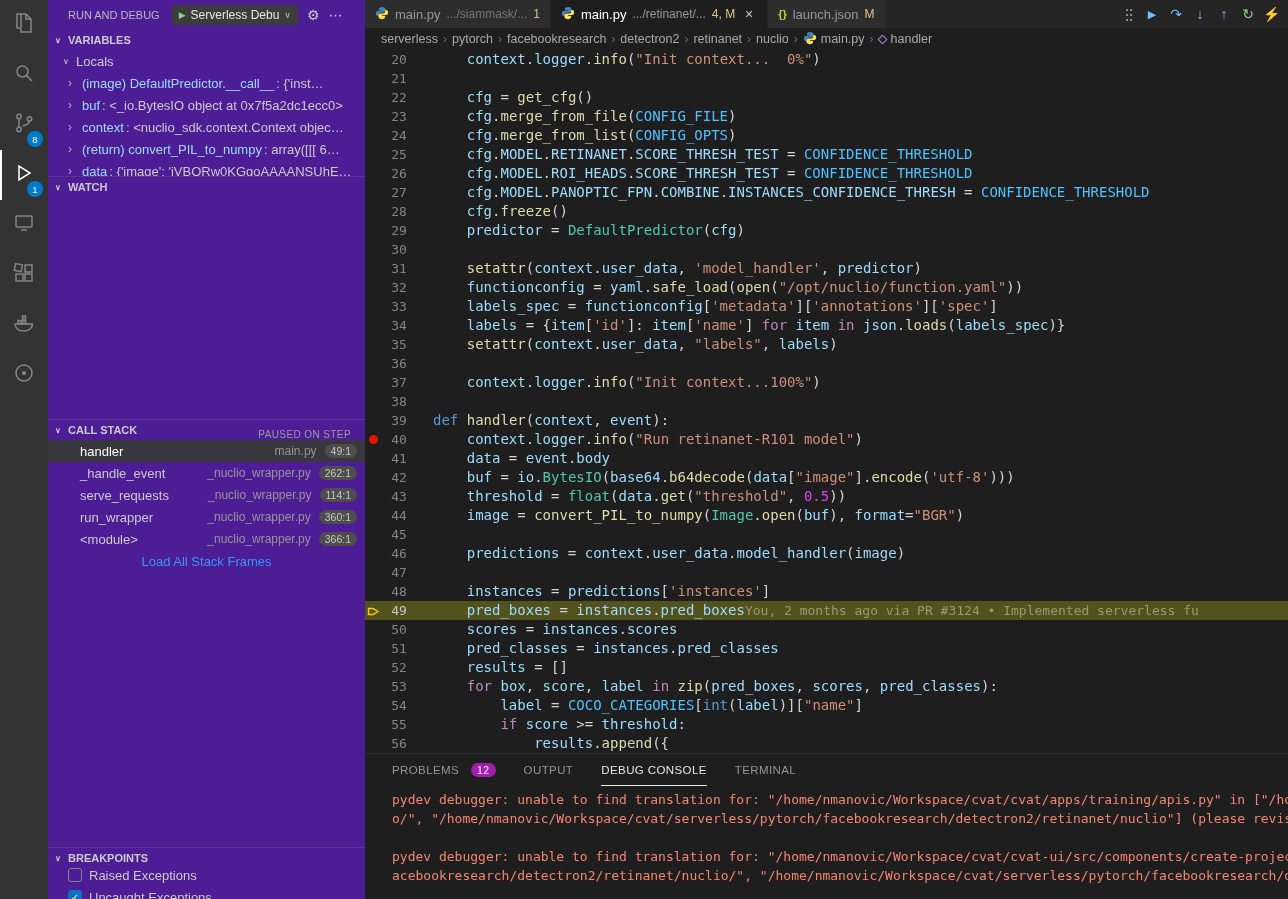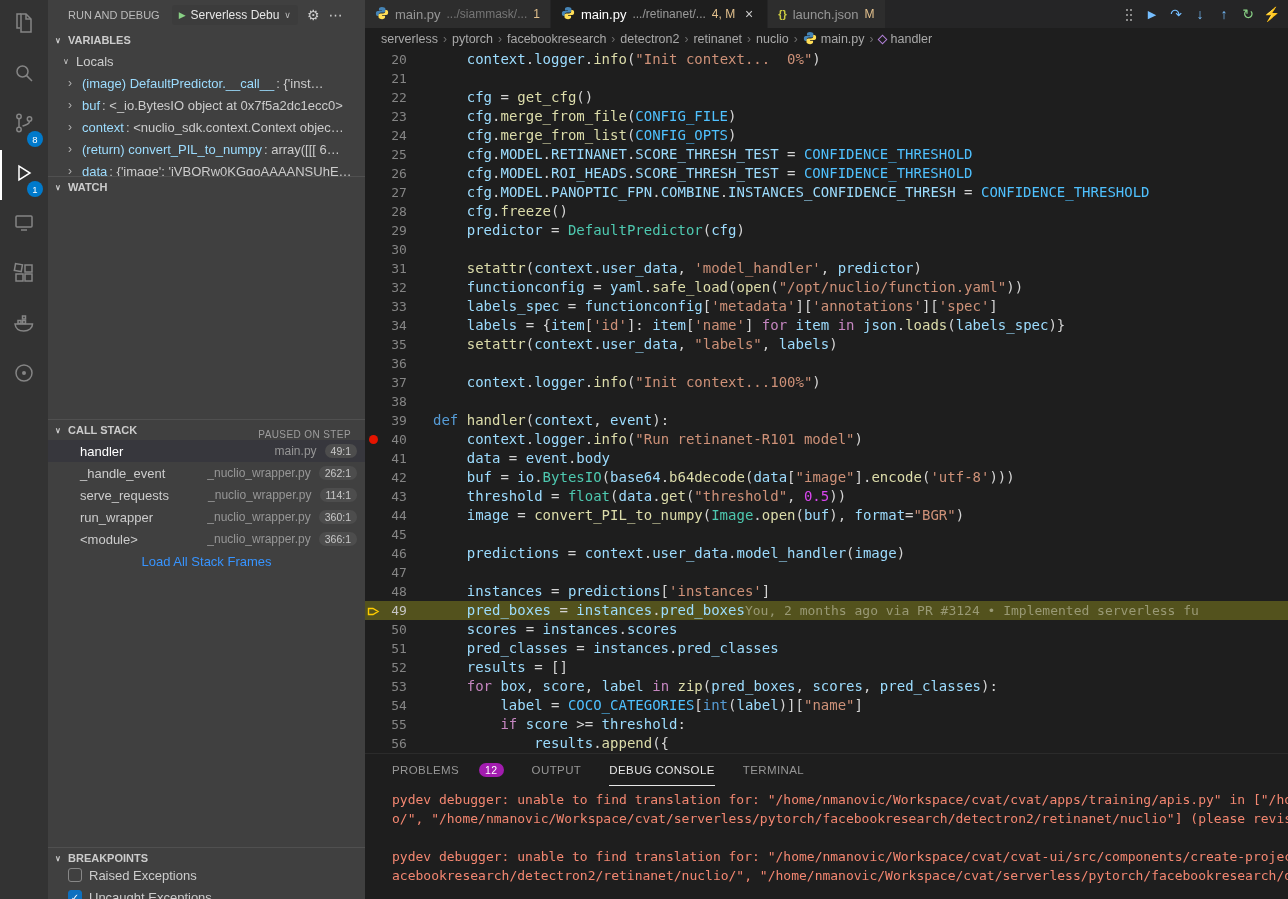--- a/index.html
+++ b/index.html
@@ -11,21 +11,21 @@
   
   .activitybar { position:absolute; left:0; top:0; width:48px; height:100%; background:#333333; }
   .ab-item { position:relative; width:48px; height:50px; display:flex; align-items:center; justify-content:center; color:#858585; cursor:pointer; }
   .ab-item.active { color:#ffffff; box-shadow: inset 2px 0 0 #ffffff; }
   .ab-item svg { width:24px; height:24px; stroke:currentColor; fill:none; stroke-width:1.5; }
   .ab-badge { position:absolute; right:5px; bottom:3px; min-width:16px; height:16px; padding:0 3px;
               background:#007acc; border-radius:9px; color:#fff; font-size:9.5px;
               display:flex; align-items:center; justify-content:center; }
 
   
-  .sidebar { position:absolute; left:48px; top:0; width:317px; height:100%; background:#404040; overflow:hidden; }
+  .sidebar { position:absolute; left:48px; top:0; width:317px; height:100%; background:#4c1d95; overflow:hidden; }
   .sb-head { height:30px; display:flex; align-items:center; padding-left:20px; }
   .sb-title { font-size:11px; color:#bbbbbb; white-space:nowrap; }
   .debug-config { margin-left:12px; height:20px; display:flex; align-items:center; gap:5px;
                   background:#3c3c3c; border-radius:3px; padding:0 7px; font-size:12px; color:#e7e7e7; cursor:pointer; }
   .dc-play { color:#89d185; font-size:9px; }
   .dc-chev { color:#bbbbbb; font-size:9px; }
   .sb-ic { margin-left:9px; font-size:14px; color:#cccccc; cursor:pointer; }
 
   .sec { position:absolute; left:0; right:0; overflow:hidden; }
   .sec-border { border-top:1px solid rgba(128,128,128,0.25); }
@@ -97,21 +97,21 @@
   .lnum { width:32px; flex:none; text-align:center; color:#858585; font-size:13px; line-height:19px; }
   .code-row.current .lnum { color:#c6c6c6; }
   .codetxt { padding-left:18px; white-space:pre; flex:1; overflow:hidden; }
   .tk-p{color:#d4d4d4}.tk-k{color:#c586c0}.tk-d{color:#569cd6}.tk-f{color:#dcdcaa}
   .tk-c{color:#4ec9b0}.tk-v{color:#9cdcfe}.tk-C{color:#4fc1ff}.tk-s{color:#ce9178}.tk-n{color:#d946ef}
   .blame { color:#999975; font-size:13px; }
 
   
   .panel { position:absolute; left:365px; right:0; top:753px; height:146px; background:#1e1e1e; border-top:1px solid #2b2b2b; }
   .panel-tabs { height:32px; display:flex; align-items:center; padding-left:27px; gap:28px; }
-  .panel-tab { height:32px; display:flex; align-items:center; gap:20px; font-size:11.5px; letter-spacing:0.4px;
+  .panel-tab { height:32px; display:flex; align-items:center; gap:12px; font-size:11.5px; letter-spacing:0.4px;
                color:#969696; cursor:pointer; border-bottom:1px solid transparent; }
   .panel-tab.active { color:#e7e7e7; border-bottom-color:#e7e7e7; }
   .pt-badge { background:#a21caf; color:#ffffff; border-radius:9px; padding:1px 6px; font-size:10.5px; }
   .console { padding:4px 0 0 27px; font-family:"DejaVu Sans Mono", monospace; font-size:13px; line-height:19px;
              color:#f48771; white-space:pre; overflow:hidden; }
 </style>
 </head>
 <body>
 
 <div class="root">

